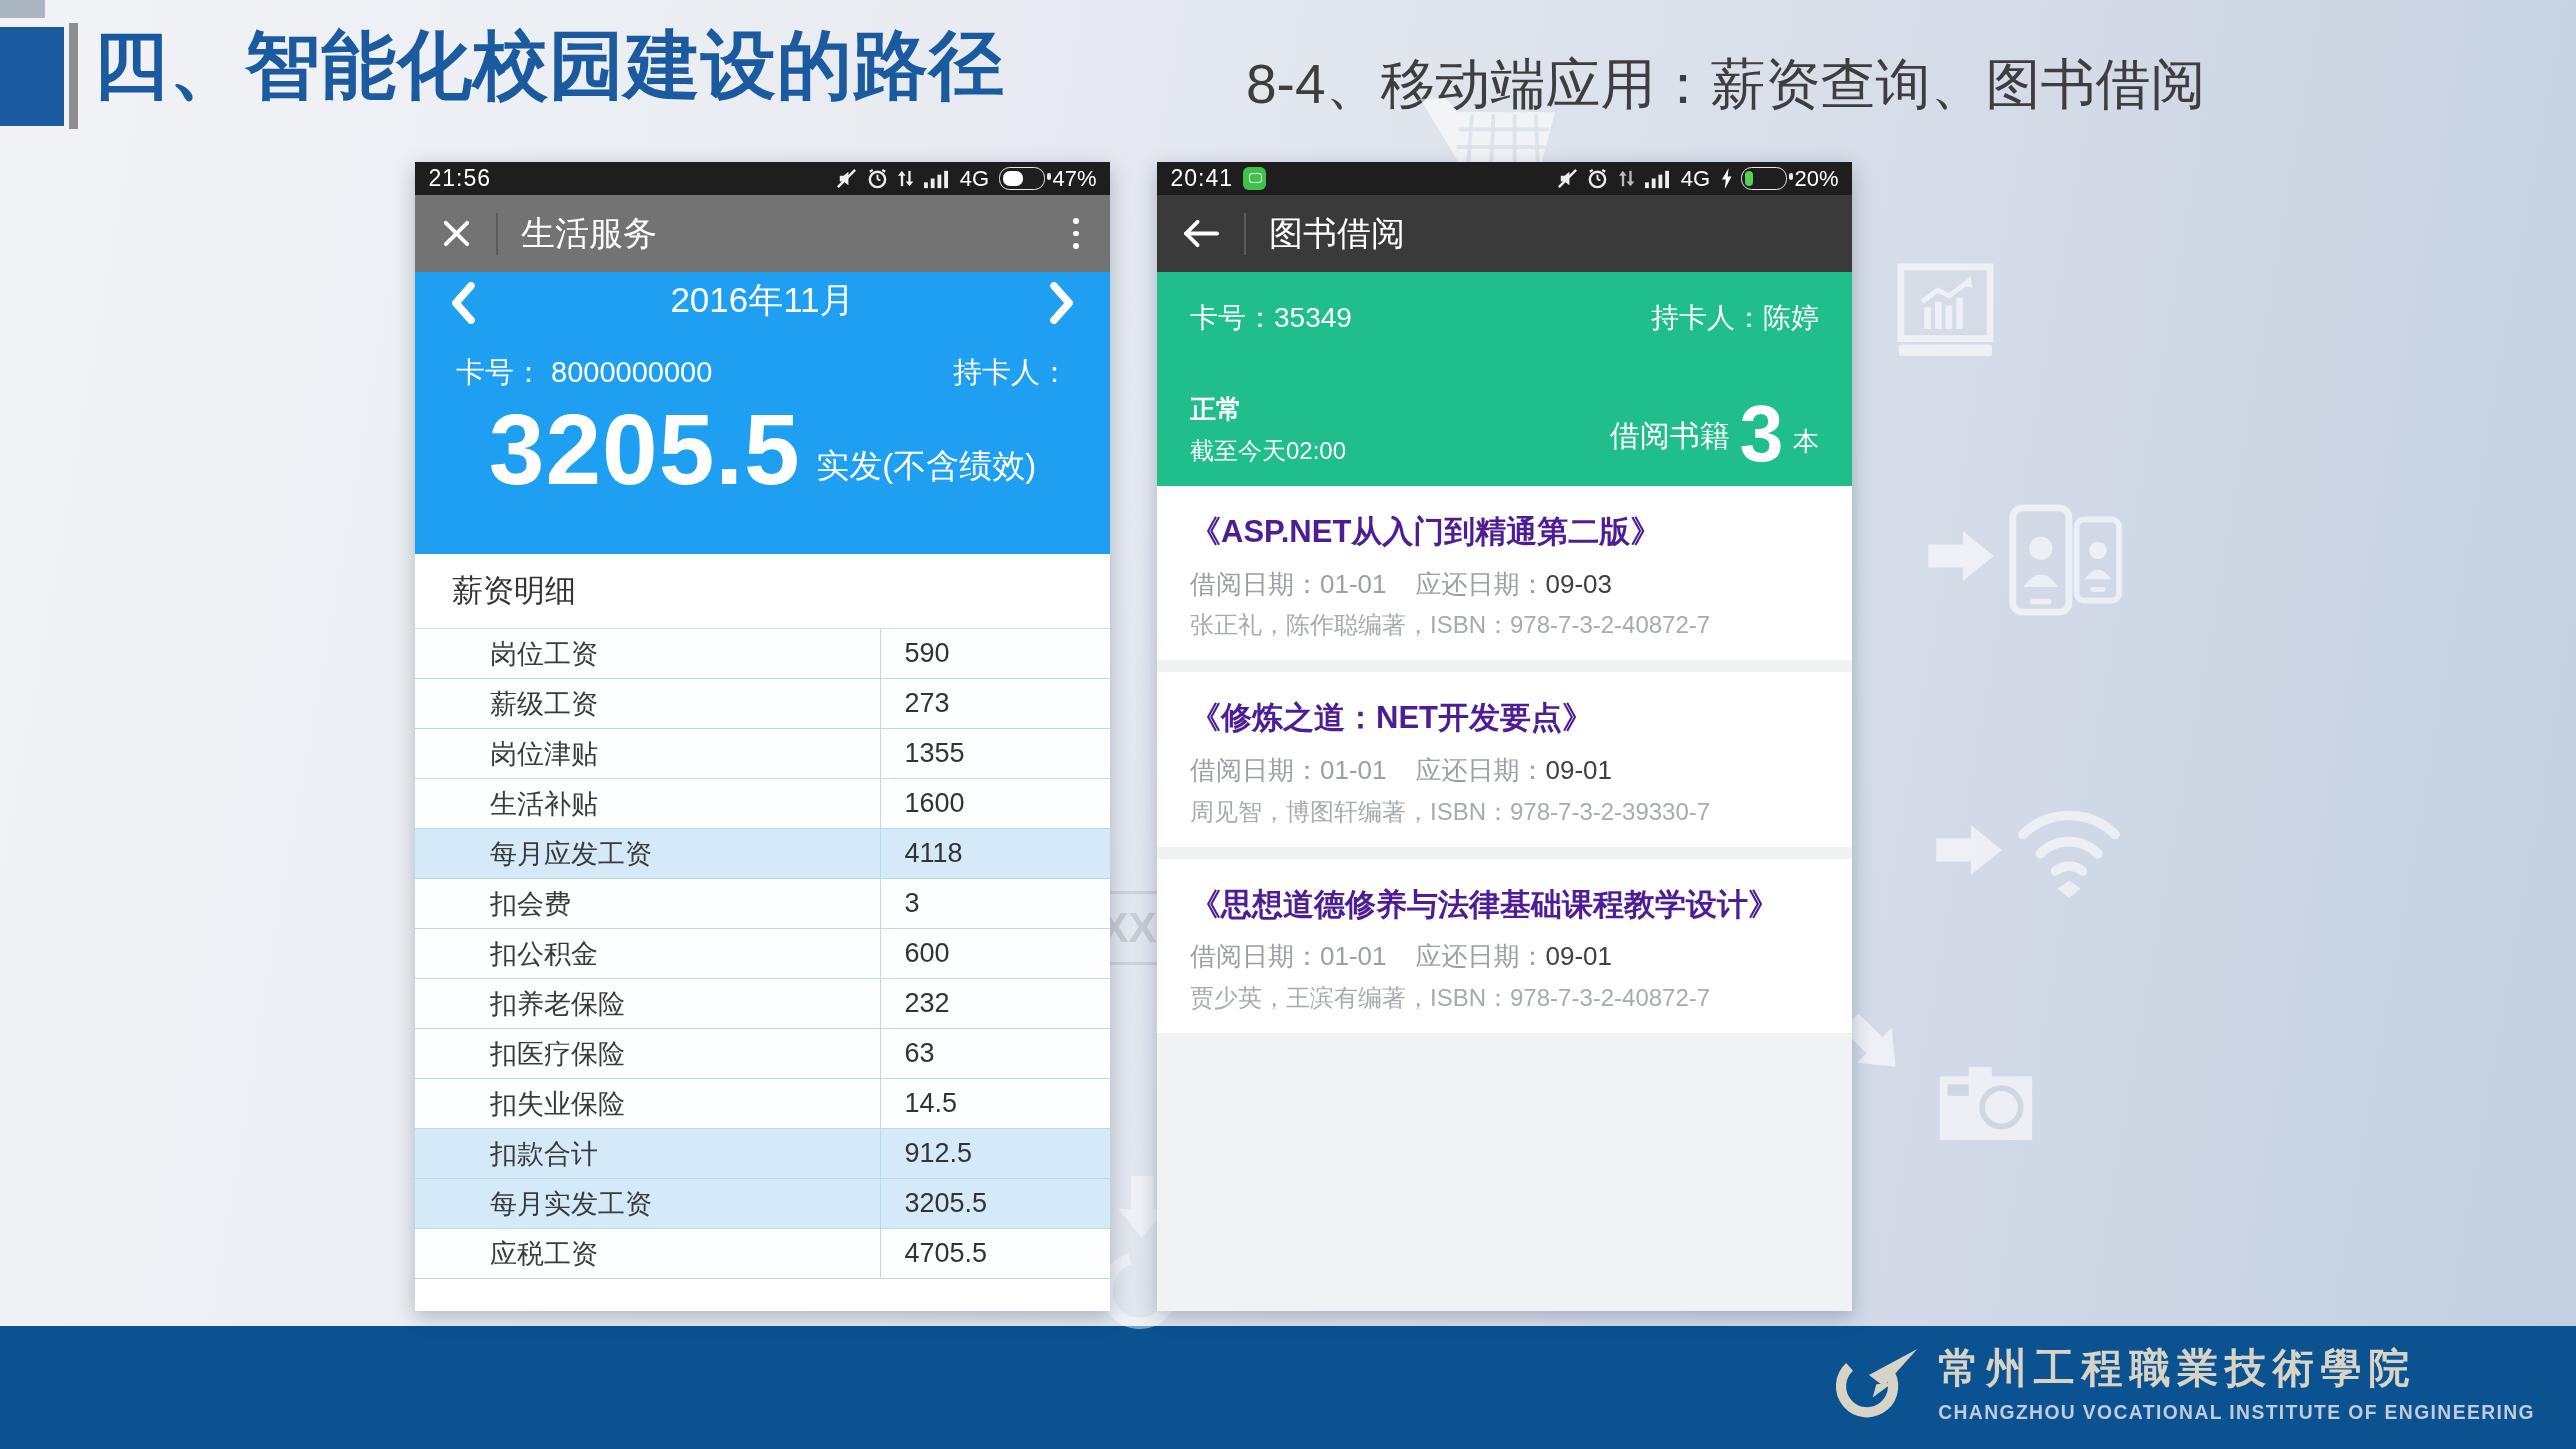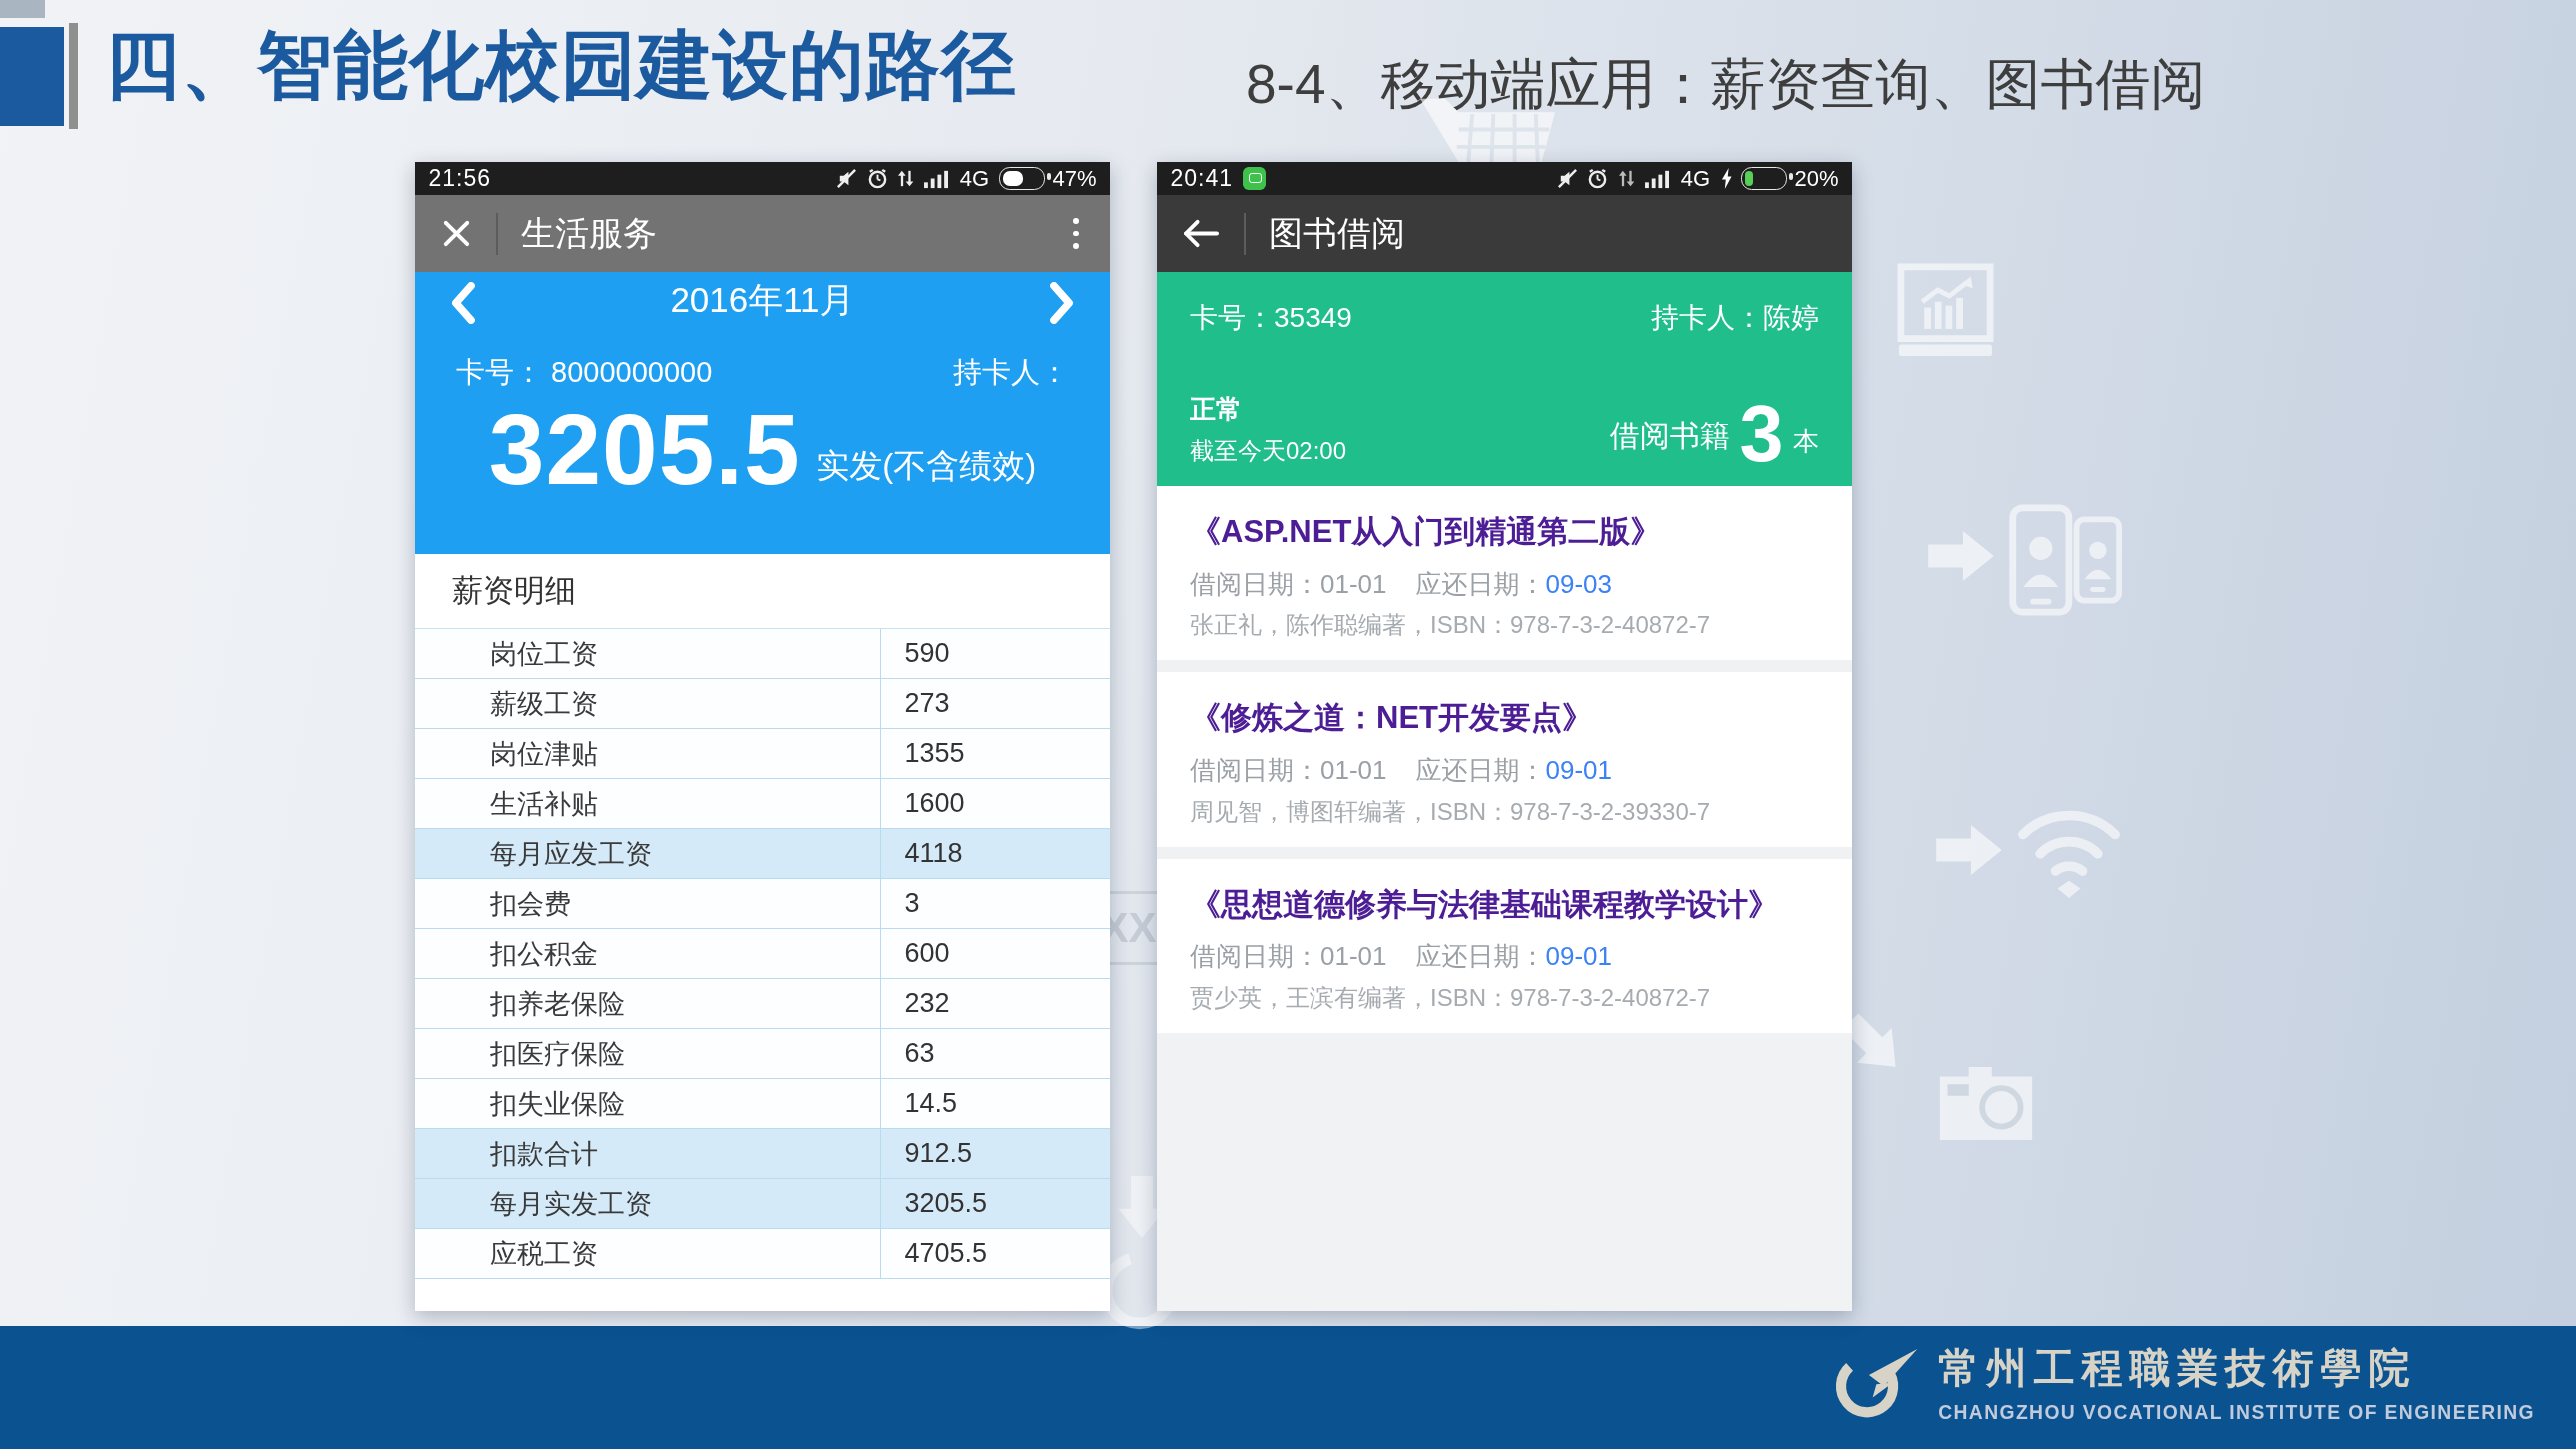--- a/index.html
+++ b/index.html
@@ -5,21 +5,21 @@
   html,body{margin:0;padding:0;}
   .slide{
     position:relative;width:2576px;height:1450px;overflow:hidden;
     font-family:"Liberation Sans","DejaVu Sans",sans-serif;
     background:linear-gradient(100deg,#f1f3f6 0%,#e6eaf0 40%,#c3cfdf 100%);
   }
   
   .corner-chip{position:absolute;left:0;top:0;width:45px;height:18.4px;background:#91a0b0;opacity:.75;}
   .title-square{position:absolute;left:0;top:27px;width:64px;height:99px;background:#1b5a9e;}
   .title-graybar{position:absolute;left:69px;top:23px;width:8.7px;height:106px;background:#8f8f8f;}
-  .slide-title{position:absolute;left:105px;top:15.5px;font-size:75px;font-weight:900;color:#1c5aa0;letter-spacing:1px;white-space:nowrap;}
+  .slide-title{position:absolute;left:93px;top:15.5px;font-size:75px;font-weight:900;color:#1c5aa0;letter-spacing:1px;white-space:nowrap;}
   .slide-subtitle{position:absolute;left:1246px;top:48px;font-size:55px;color:#3e3e3e;white-space:nowrap;}
   
   .footer-bar{position:absolute;left:0;top:1326px;width:2576px;height:124px;background:#0a5290;}
   .footer-logo{position:absolute;right:41px;top:1341px;display:flex;align-items:center;}
   .logo-swoosh{width:93px;height:81px;margin-right:17.4px;}
   .logo-texts{display:flex;flex-direction:column;}
   .logo-cn{font-size:41px;font-weight:700;color:#d7d3c6;letter-spacing:6.8px;white-space:nowrap;}
   .logo-en{font-size:19.3px;font-weight:700;color:#c2cbdb;letter-spacing:1.4px;margin-top:5.8px;white-space:nowrap;}
   
   .deco{position:absolute;opacity:.6;z-index:1;}
@@ -76,21 +76,21 @@
   .gc-deadline{font-size:24px;margin-top:7.7px;}
   .gc-count{display:flex;align-items:flex-end;}
   .gc-count-label{font-size:30px;padding-bottom:9.7px;}
   .gc-count-num{font-size:79px;font-weight:700;line-height:.85;margin:0 9.7px;}
   .gc-count-unit{font-size:26px;padding-bottom:7.7px;}
   .books{flex:0 0 auto;background:#f0f1f2;}
   .book{background:#fff;padding:25px 33px 19.3px 33px;border-bottom:12.6px solid #f0f1f2;}
   .book:last-child{border-bottom:none;}
   .btitle{font-size:31px;color:#4c1d95;font-weight:600;}
   .bmeta{margin-top:13.5px;font-size:26px;color:#9aa0a6;}
-  .bmeta .due{color:#3b82f6;}
+  .bmeta .due{color:#404040;}
   .bmeta .borrow{margin-right:29px;}
   .bauth{margin-top:7.7px;font-size:24px;color:#a6abb0;}
   .phone-rest{flex:1;background:#f1f2f3;}
 </style>
 </head>
 <body>
 
 <div class="slide">
 
   <div class="corner-chip"></div>

